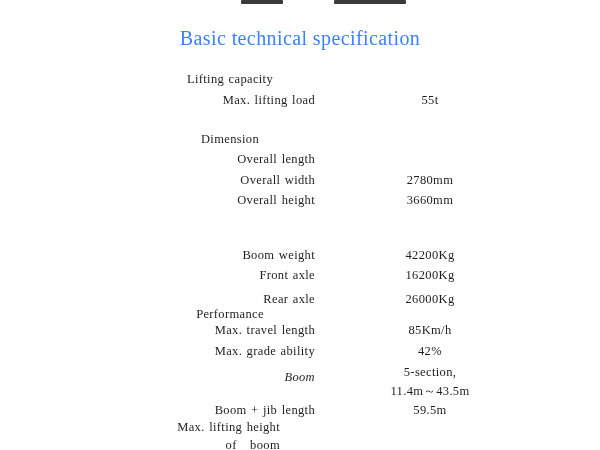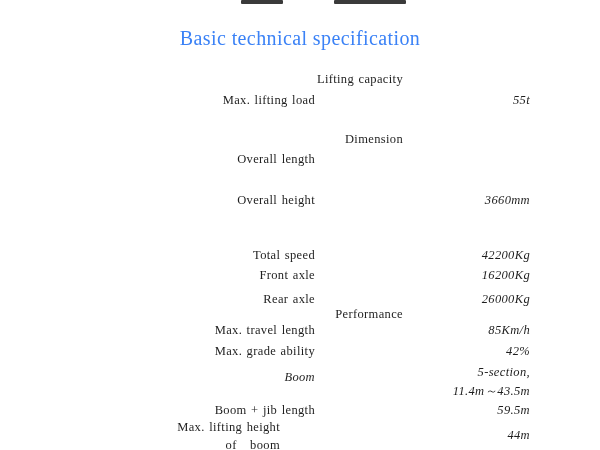--- a/index.html
+++ b/index.html
@@ -39,36 +39,35 @@
     left: 0;
     width: 600px;
     height: 16px;
     font-size: 12.5px;
     letter-spacing: 0.35px;
     word-spacing: 1px;
     line-height: 14px;
   }
   .section-label {
     position: absolute;
-    left: 83px;
+    left: 70px;
     width: 320px;
-    text-align: right;
+    text-align: center;
   }
   .label {
     position: absolute;
     left: 85px;
     width: 230px;
     text-align: right;
   }
   .value {
     position: absolute;
     left: 330px;
     width: 200px;
-    text-align: right;
-    font-style: italic;
+    text-align: center;
   }
   .multiline { line-height: 19px; height: 40px; }
   .label-offset { top: 7px; font-style: italic; }
   .label-lines { left: 60px; width: 220px; line-height: 18px; }
   .wide-space { word-spacing: 10px; }
   .value-offset { top: 10px; }
 </style>
 </head>
 <body>
 
@@ -86,27 +85,31 @@
     <span class="label">Max. lifting load</span>
     <span class="value">55t</span>
   </div>
 
   <div class="row" style="top:132px">
     <span class="section-label">Dimension</span>
   </div>
   <div class="row" style="top:152px">
     <span class="label">Overall length</span>
   </div>
+  <div class="row" style="top:173px">
+    <span class="label">Overall width</span>
+    <span class="value">2780mm</span>
+  </div>
   <div class="row" style="top:193px">
     <span class="label">Overall height</span>
     <span class="value">3660mm</span>
   </div>
 
   <div class="row" style="top:248px">
-    <span class="label">Total speed</span>
+    <span class="label">Boom weight</span>
     <span class="value">42200Kg</span>
   </div>
   <div class="row" style="top:268px">
     <span class="label">Front axle</span>
     <span class="value">16200Kg</span>
   </div>
   <div class="row" style="top:292px">
     <span class="label">Rear axle</span>
     <span class="value">26000Kg</span>
   </div>
@@ -134,16 +137,15 @@
   <div class="row" style="top:403px">
     <span class="label">Boom + jib length</span>
     <span class="value">59.5m</span>
   </div>
 
   <div class="row" style="top:418px; height:38px">
     <span class="label label-lines">
       <span style="display:block">Max. lifting height</span>
       <span style="display:block" class="wide-space">of boom</span>
     </span>
-    <span class="value value-offset">44m</span>
   </div>
 
 </div>
 
 </body></html>

